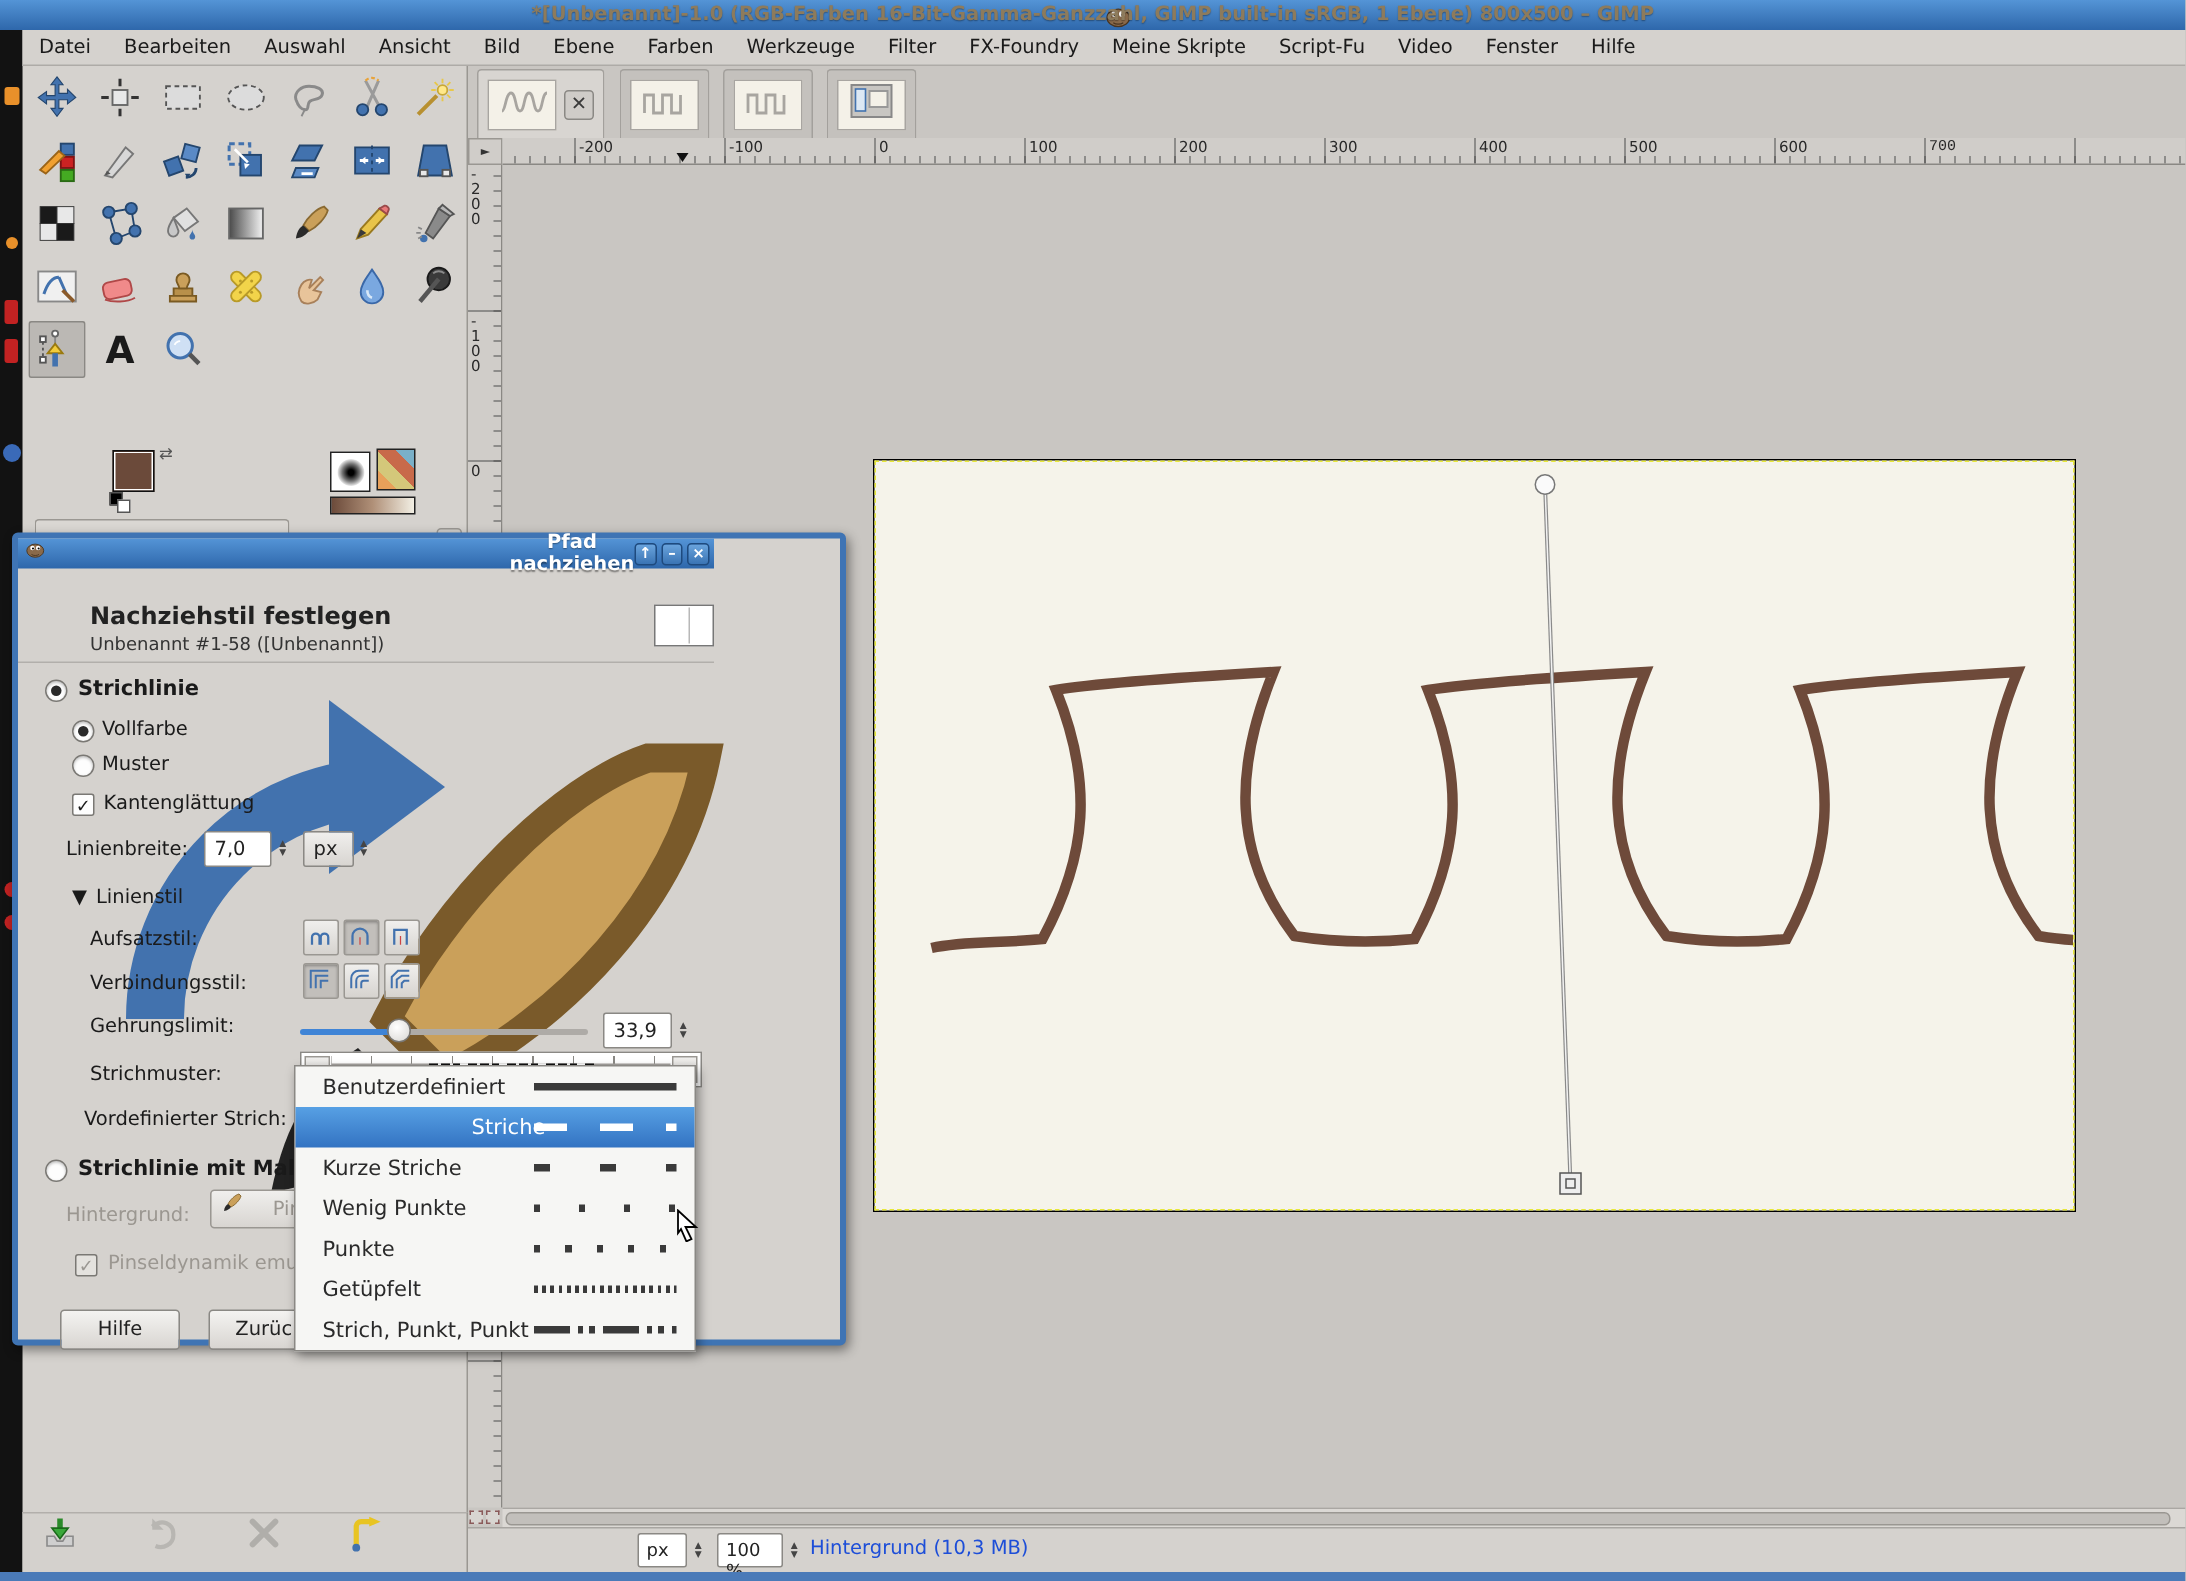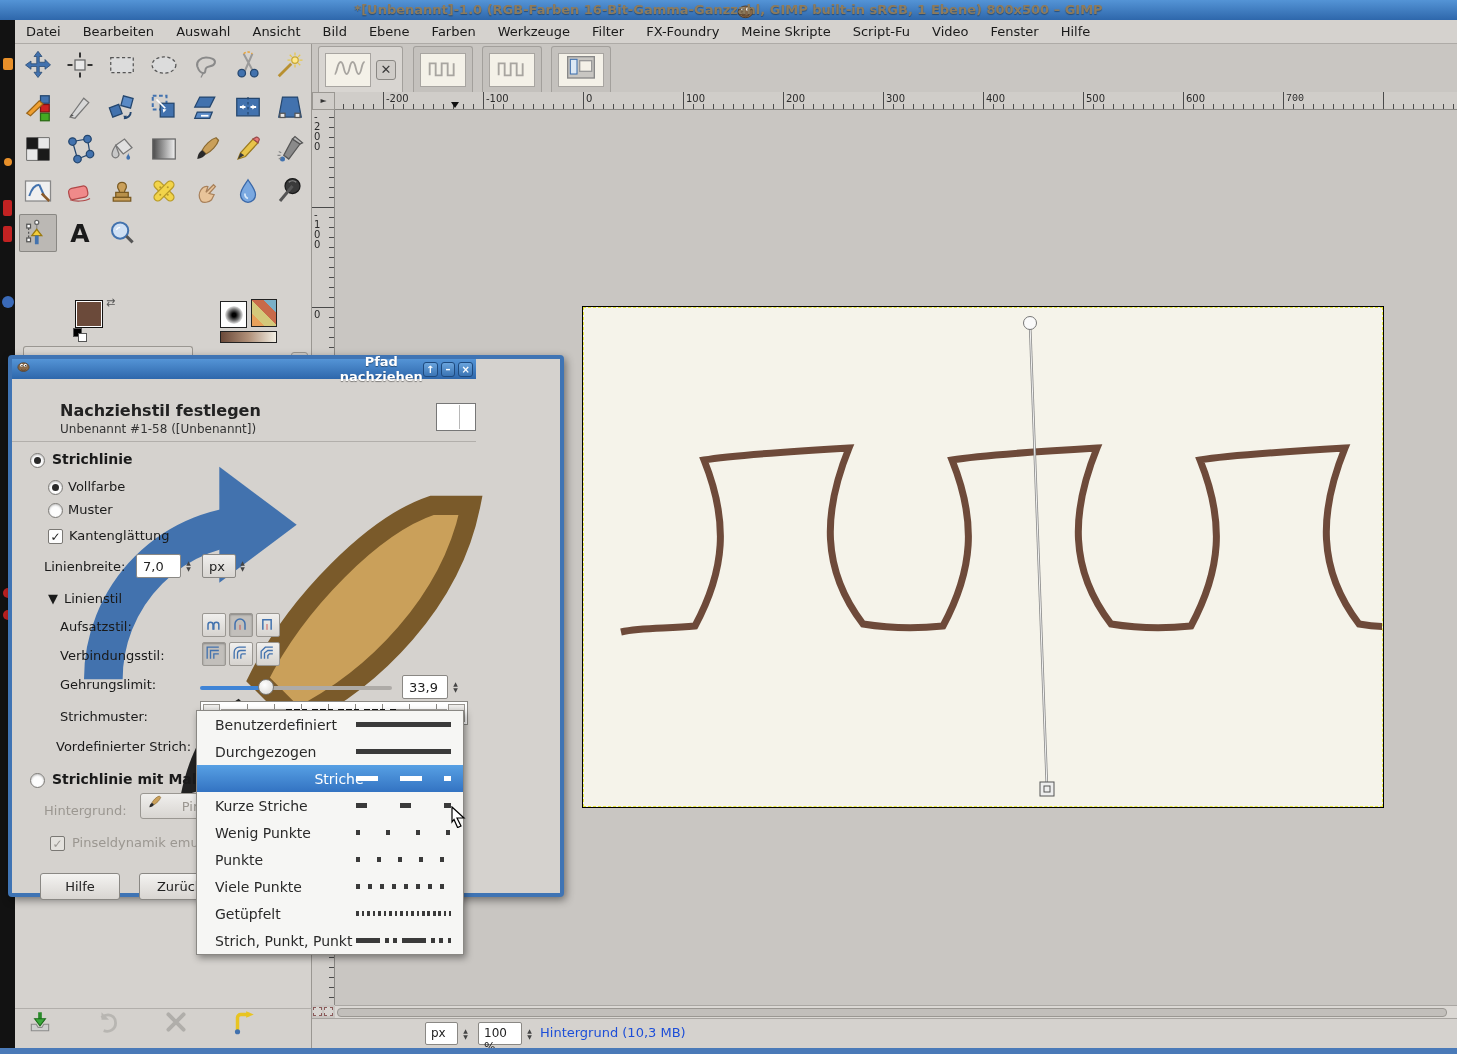--- a/index.html
+++ b/index.html
@@ -749,43 +749,35 @@
     <div class="push-btn" style="left:28px;top:494px;width:80px">Hilfe</div>
     <div class="push-btn" style="left:127px;top:494px;width:88px">Zurücks</div>
   </div>
 </div>
 
 <div class="abs" id="dropdown">
     <div class="dd-item">
       <span>Benutzerdefiniert</span>
       <div class="dd-sample" style="background: repeating-linear-gradient(to right, rgb(58, 58, 58) 0px, rgb(58, 58, 58) 200px, transparent 200px, transparent 200px);"></div>
     </div>
-    <div class="dd-item">
-      <span>Durchgezogen</span>
-      <div class="dd-sample" style="background: repeating-linear-gradient(to right, rgb(58, 58, 58) 0px, rgb(58, 58, 58) 200px, transparent 200px, transparent 200px);"></div>
-    </div>
     <div class="dd-item selected">
       <span>Striche</span>
       <div class="dd-sample" style="background: repeating-linear-gradient(to right, rgb(255, 255, 255) 0px, rgb(255, 255, 255) 22px, transparent 22px, transparent 44px);"></div>
     </div>
     <div class="dd-item">
       <span>Kurze Striche</span>
       <div class="dd-sample" style="background: repeating-linear-gradient(to right, rgb(58, 58, 58) 0px, rgb(58, 58, 58) 11px, transparent 11px, transparent 44px);"></div>
     </div>
     <div class="dd-item">
       <span>Wenig Punkte</span>
       <div class="dd-sample" style="background: repeating-linear-gradient(to right, rgb(58, 58, 58) 0px, rgb(58, 58, 58) 4px, transparent 4px, transparent 30px);"></div>
     </div>
     <div class="dd-item">
       <span>Punkte</span>
       <div class="dd-sample" style="background: repeating-linear-gradient(to right, rgb(58, 58, 58) 0px, rgb(58, 58, 58) 4px, transparent 4px, transparent 21px);"></div>
-    </div>
-    <div class="dd-item">
-      <span>Viele Punkte</span>
-      <div class="dd-sample" style="background: repeating-linear-gradient(to right, rgb(58, 58, 58) 0px, rgb(58, 58, 58) 4px, transparent 4px, transparent 12px);"></div>
     </div>
     <div class="dd-item">
       <span>Getüpfelt</span>
       <div class="dd-sample" style="background: repeating-linear-gradient(to right, rgb(58, 58, 58) 0px, rgb(58, 58, 58) 2.5px, transparent 2.5px, transparent 5.5px);"></div>
     </div>
     <div class="dd-item">
       <span>Strich, Punkt, Punkt</span>
       <div class="dd-sample" style="background: repeating-linear-gradient(to right, rgb(58, 58, 58) 0px, rgb(58, 58, 58) 24px, transparent 24px, transparent 29px, rgb(58, 58, 58) 29px, rgb(58, 58, 58) 33px, transparent 33px, transparent 37px, rgb(58, 58, 58) 37px, rgb(58, 58, 58) 41px, transparent 41px, transparent 46px);"></div>
     </div>
   </div>

